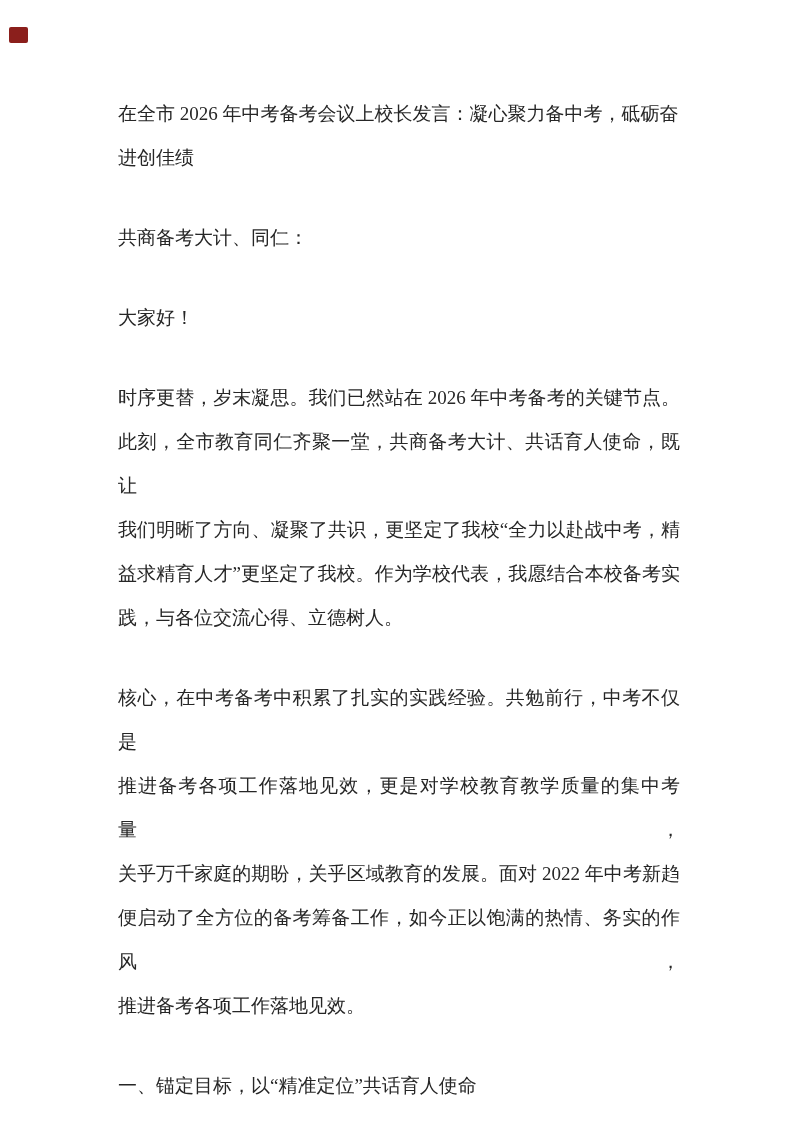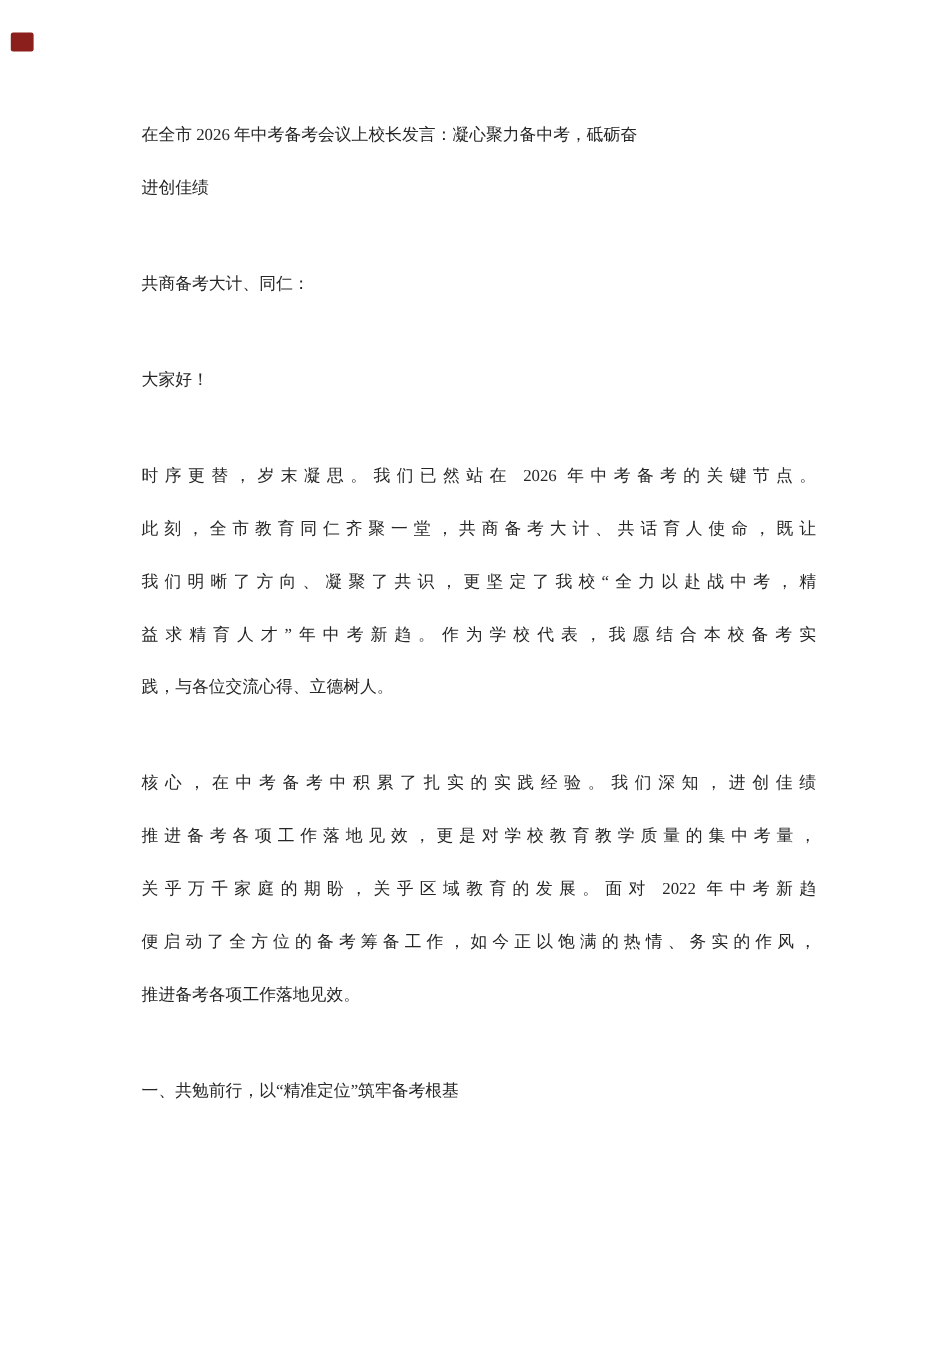--- a/index.html
+++ b/index.html
@@ -31,21 +31,21 @@
     top: 92px;
     width: 562px;
   }
   .block {
     margin: 0 0 36px 0;
   }
   .block:last-child {
     margin-bottom: 0;
   }
   .line {
-    font-size: 14px;
+    font-size: 19px;
     line-height: 44px;
     font-weight: normal;
     white-space: pre-wrap;
     text-align: left;
   }
   
   .line.fill {
     text-align: justify;
     text-align-last: justify;
     text-justify: inter-character;
@@ -64,27 +64,27 @@
       <div class="block paragraph">
         <div class="line">共商备考大计、同仁：</div>
       </div>
       <div class="block paragraph">
         <div class="line">大家好！</div>
       </div>
       <div class="block paragraph">
         <div class="line fill">时序更替，岁末凝思。我们已然站在 2026 年中考备考的关键节点。</div>
         <div class="line fill">此刻，全市教育同仁齐聚一堂，共商备考大计、共话育人使命，既让</div>
         <div class="line fill">我们明晰了方向、凝聚了共识，更坚定了我校“全力以赴战中考，精</div>
-        <div class="line fill">益求精育人才”年中考新趋。作为学校代表，我愿结合本校备考实</div>
+        <div class="line fill">益求精育人才”更坚定了我校。作为学校代表，我愿结合本校备考实</div>
         <div class="line">践，与各位交流心得、立德树人。</div>
       </div>
       <div class="block paragraph">
-        <div class="line fill">核心，在中考备考中积累了扎实的实践经验。我们深知，进创佳绩</div>
+        <div class="line fill">核心，在中考备考中积累了扎实的实践经验。共勉前行，中考不仅是</div>
         <div class="line fill">推进备考各项工作落地见效，更是对学校教育教学质量的集中考量，</div>
         <div class="line fill">关乎万千家庭的期盼，关乎区域教育的发展。面对 2022 年中考新趋</div>
         <div class="line fill">便启动了全方位的备考筹备工作，如今正以饱满的热情、务实的作风，</div>
         <div class="line">推进备考各项工作落地见效。</div>
       </div>
       <div class="block heading">
-        <div class="line">一、共勉前行，以“精准定位”筑牢备考根基</div>
+        <div class="line">一、锚定目标，以“精准定位”共话育人使命</div>
       </div>
     </div>
 </div>
 
 </body></html>

